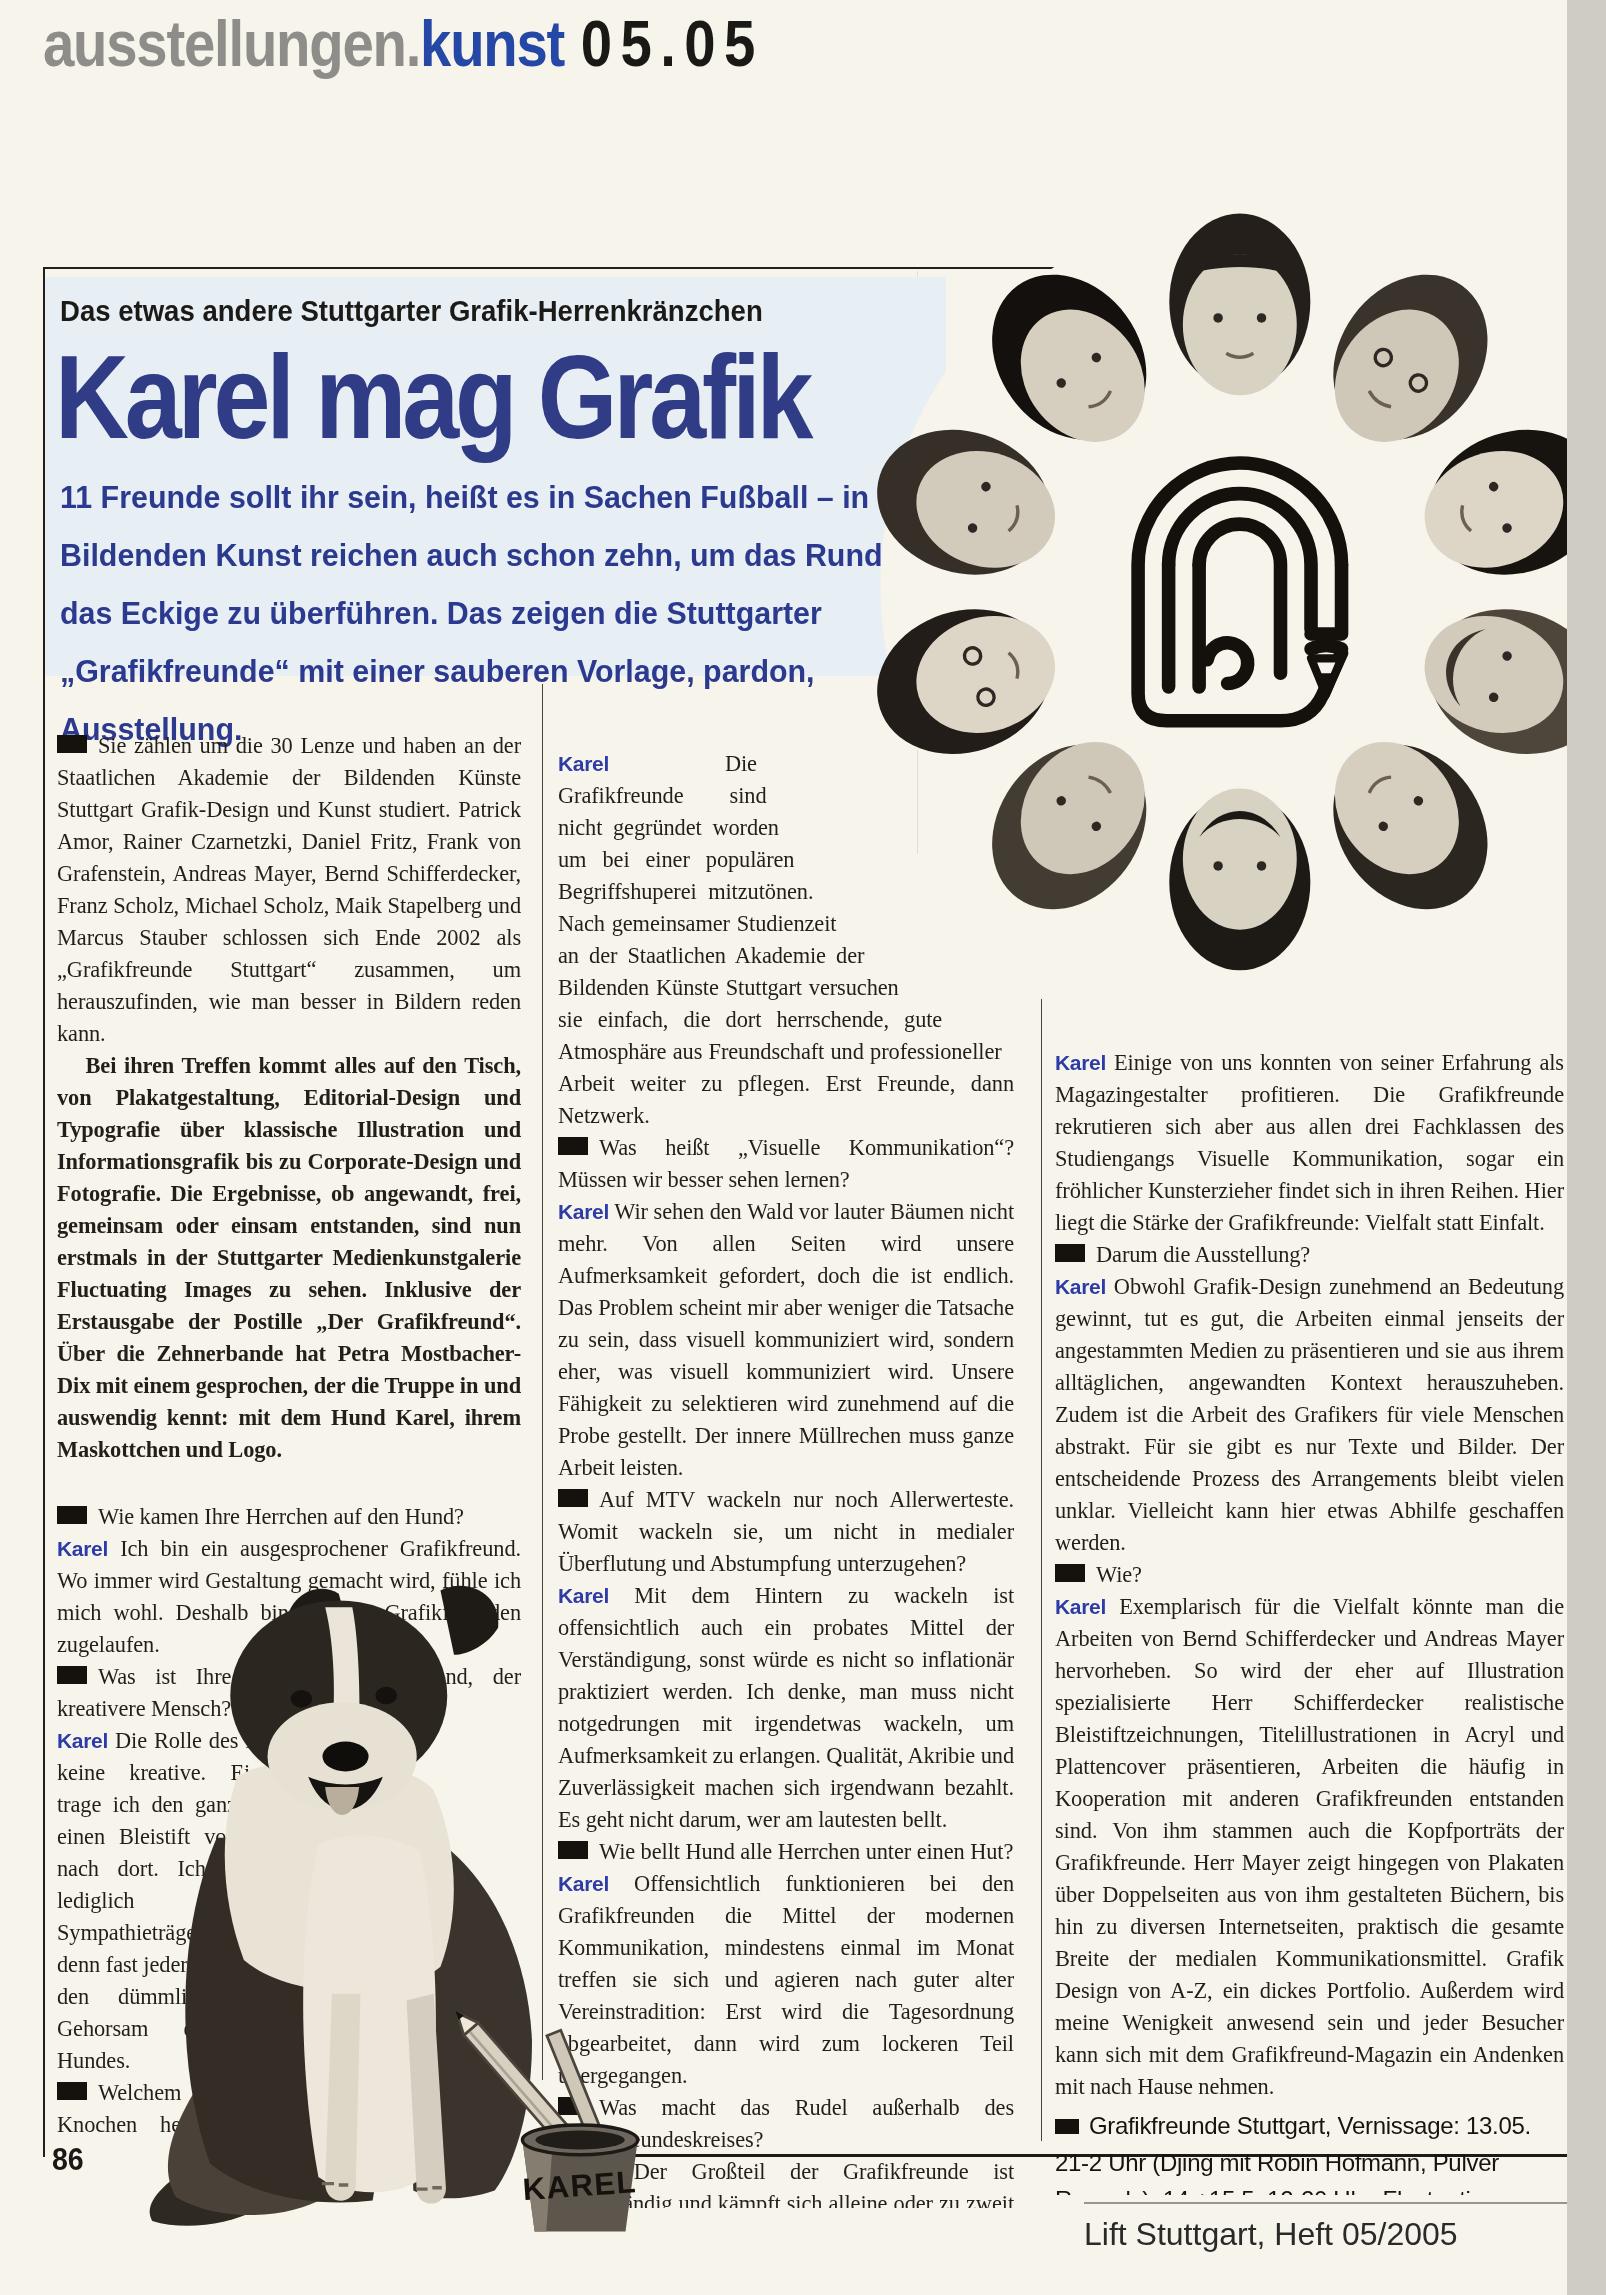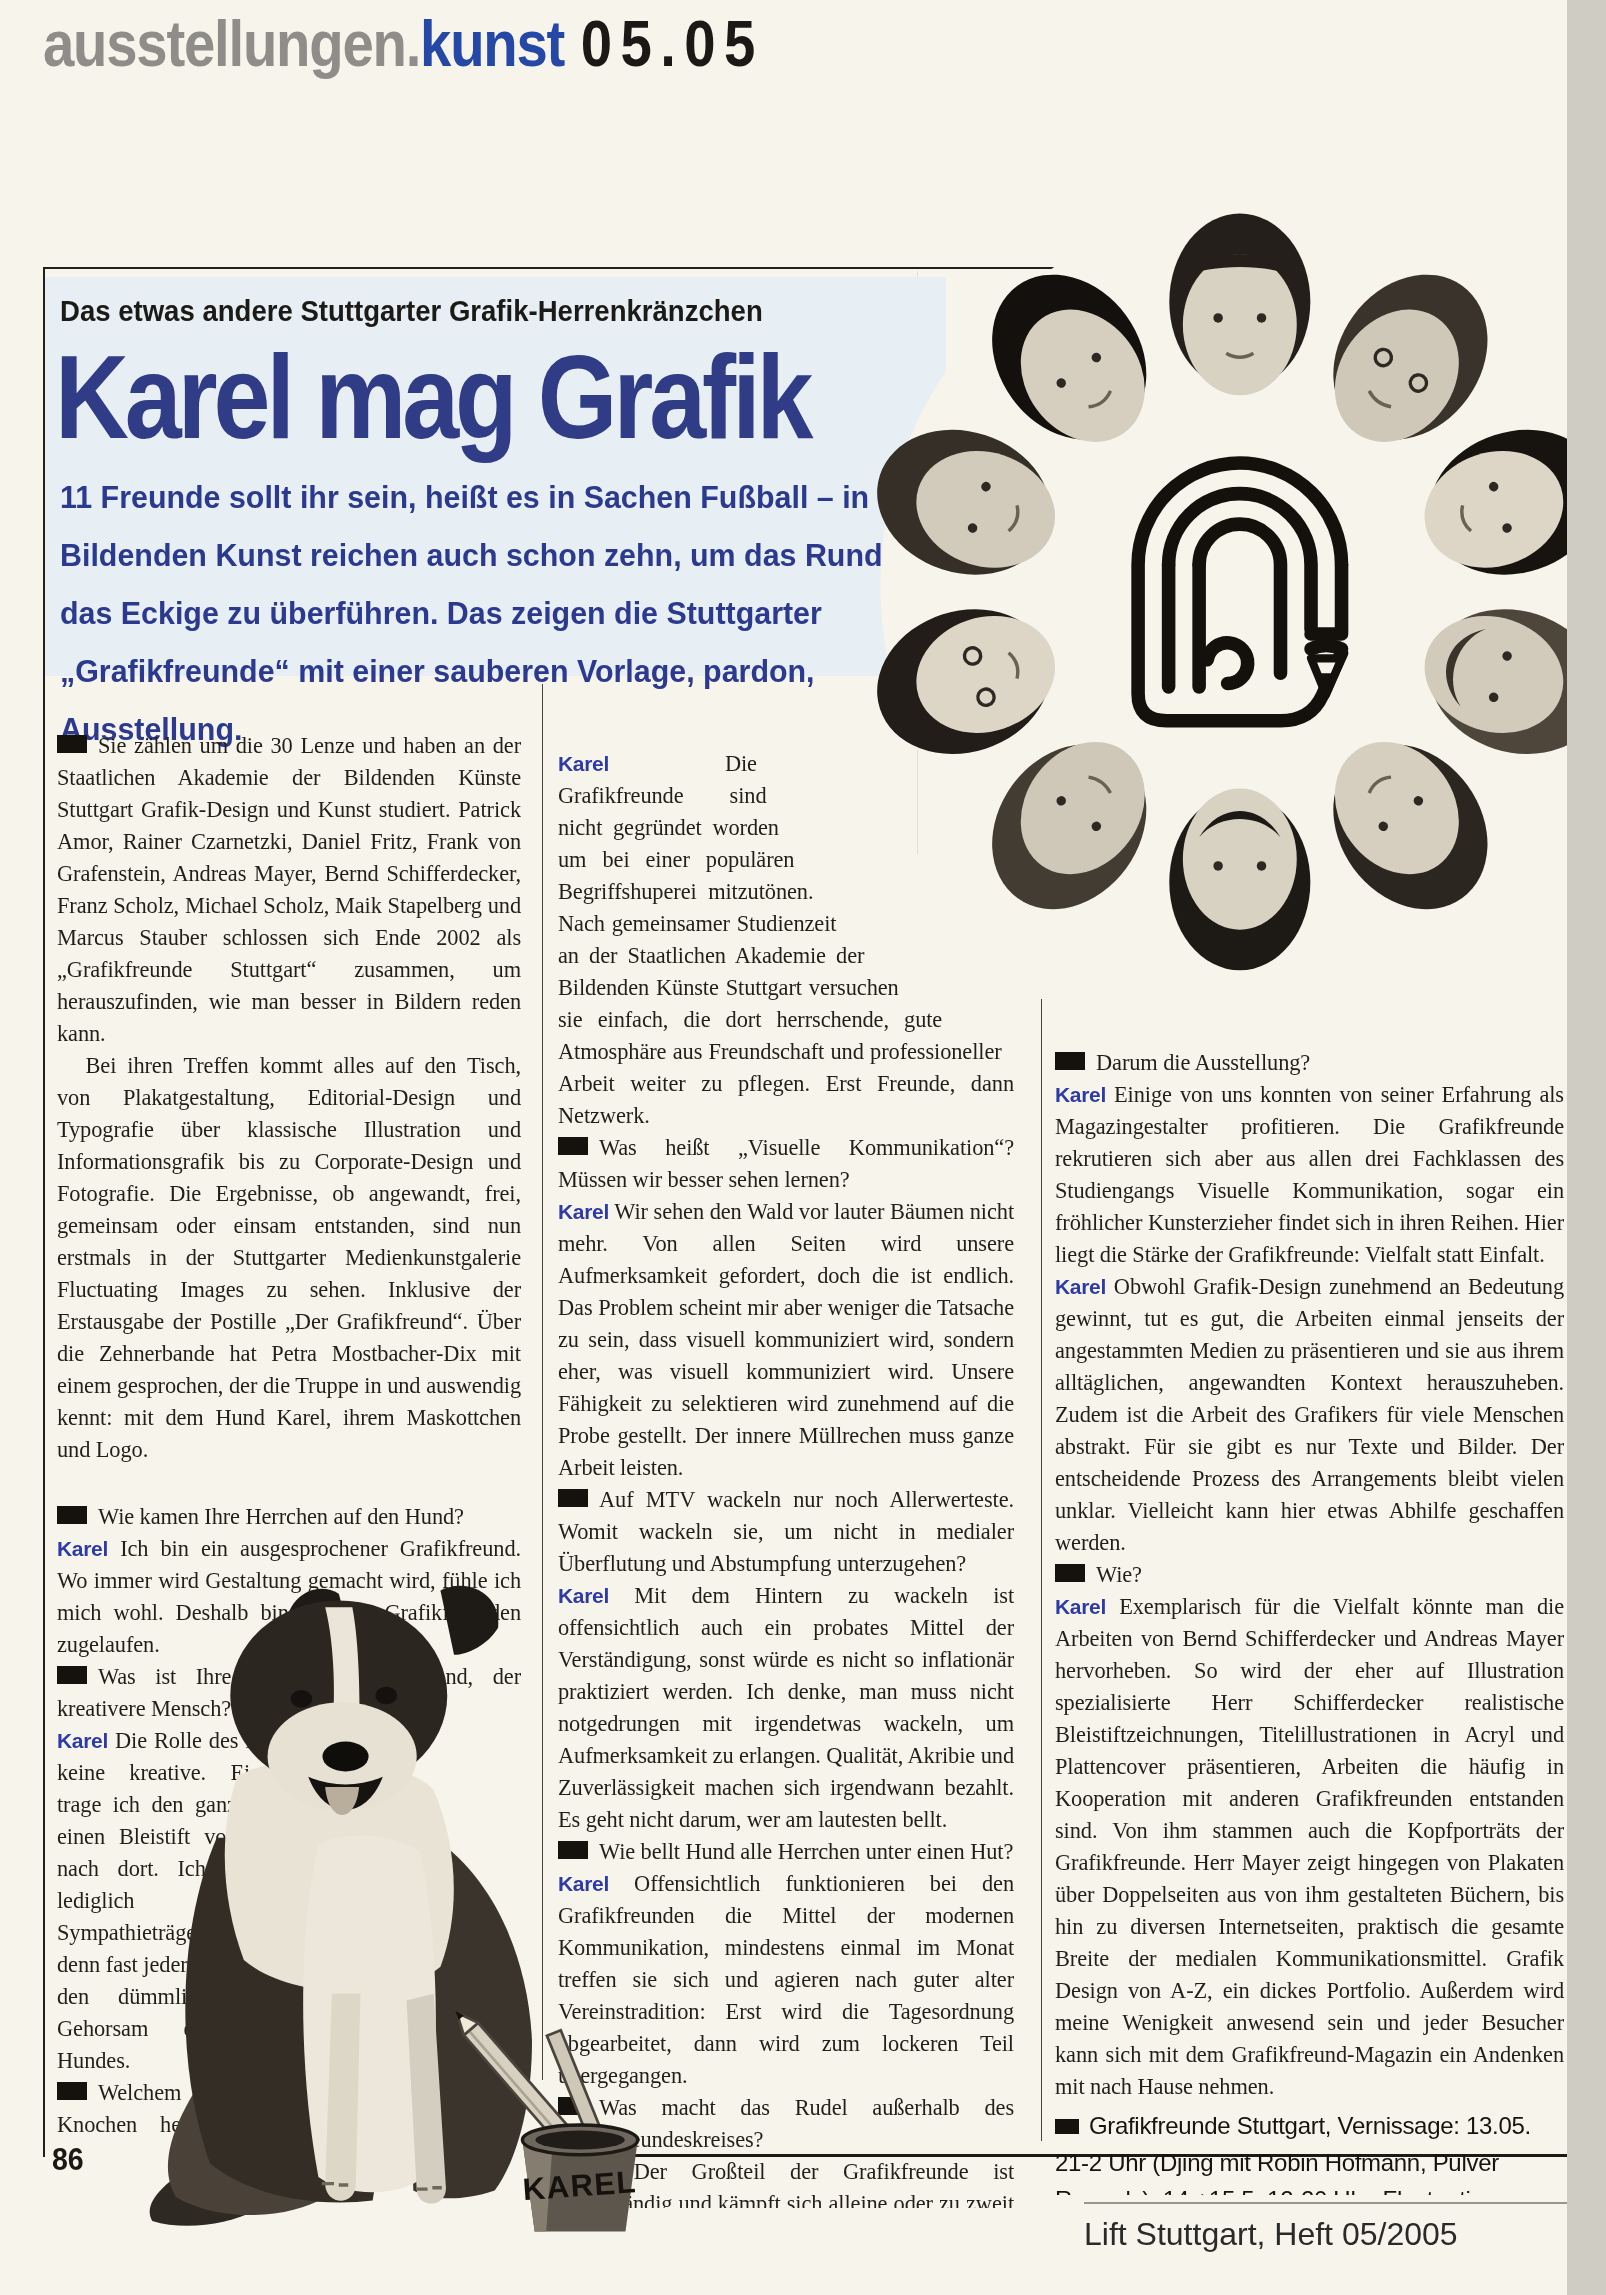--- a/index.html
+++ b/index.html
@@ -31,21 +31,21 @@
             transform:scaleX(.86);transform-origin:left top;white-space:nowrap;}
   .standfirst{position:absolute;left:15px;top:191px;width:926px;margin:0;
               font-family:"Liberation Sans",sans-serif;font-weight:bold;font-size:32px;
               line-height:58px;color:#2b3a8e;transform:scaleX(.95);transform-origin:left top;}
   
   .col{position:absolute;font-size:22.4px;line-height:32px;text-align:justify;letter-spacing:-0.1px;overflow:hidden;margin-top:48px;}
   .col p{margin:0;}
   .col1{left:57px;top:682px;width:464px;height:1404px;}
   .col2{left:558px;top:700px;width:456px;height:1460px;}
   .col3{left:1055px;top:999px;width:509px;height:1148px;}
-  .indent{text-indent:28.5px;}
+  .indent{text-indent:28.5px;font-weight:bold;}
   .qgap{margin-top:35px !important;}
   .qb{display:inline-block;width:30px;height:17.6px;background:#15120e;margin-right:11px;}
   .qb-sm{display:inline-block;width:24.4px;height:15px;background:#15120e;margin-right:9.5px;}
   .speaker{font-family:"Liberation Sans",sans-serif;font-weight:bold;color:#2c3ba6;
            font-size:21px;letter-spacing:-0.3px;}
   .info{font-family:"Liberation Sans",sans-serif;font-size:24px;line-height:37px;
         letter-spacing:-0.3px;color:#17140f;text-align:left;margin-top:4.1px !important;}
   
   .portrait-wrap{float:right;width:271px;height:319px;shape-outside:circle(434px at 434px -109px);}
   .dog-wrap{float:right;width:292px;height:441px;
@@ -195,22 +195,22 @@
     <p><span class="qb"></span><span>Auf MTV wackeln nur noch Allerwerteste. Womit wackeln sie, um nicht in medialer Überflutung und Abstumpfung unterzugehen?</span></p>
     <p><span class="speaker">Karel</span> <span>Mit dem Hintern zu wackeln ist offensichtlich auch ein probates Mittel der Verständigung, sonst würde es nicht so inflationär praktiziert werden. Ich denke, man muss nicht notgedrungen mit irgendetwas wackeln, um Aufmerksamkeit zu erlangen. Qualität, Akribie und Zuverlässigkeit machen sich irgendwann bezahlt. Es geht nicht darum, wer am lautesten bellt.</span></p>
     <p><span class="qb"></span><span>Wie bellt Hund alle Herrchen unter einen Hut?</span></p>
     <p><span class="speaker">Karel</span> <span>Offensichtlich funktionieren bei den Grafikfreunden die Mittel der modernen Kommunikation, mindestens einmal im Monat treffen sie sich und agieren nach guter alter Vereinstradition: Erst wird die Tagesordnung abgearbeitet, dann wird zum lockeren Teil übergegangen.</span></p>
     <p><span class="qb"></span><span>Was macht das Rudel außerhalb des Grafikfreundeskreises?</span></p>
     <p><span class="speaker">Karel</span> <span>Der Großteil der Grafikfreunde ist selbstständig und kämpft sich alleine oder zu zweit durch das Dickicht der Auftragsarbeiten. Nur einer will sich als Lehrer in die sicheren Arme staatlicher Obhut begeben.</span></p>
 
   </div>
 
   <div class="col col3">
+    <p><span class="speaker">Karel</span> <span>Einige von uns konnten von seiner Erfahrung als Magazingestalter profitieren. Die Grafikfreunde rekrutieren sich aber aus allen drei Fachklassen des Studiengangs Visuelle Kommunikation, sogar ein fröhlicher Kunsterzieher findet sich in ihren Reihen. Hier liegt die Stärke der Grafikfreunde: Vielfalt statt Einfalt.</span></p>
     <p><span class="qb"></span><span>Darum die Ausstellung?</span></p>
-    <p><span class="speaker">Karel</span> <span>Einige von uns konnten von seiner Erfahrung als Magazingestalter profitieren. Die Grafikfreunde rekrutieren sich aber aus allen drei Fachklassen des Studiengangs Visuelle Kommunikation, sogar ein fröhlicher Kunsterzieher findet sich in ihren Reihen. Hier liegt die Stärke der Grafikfreunde: Vielfalt statt Einfalt.</span></p>
     <p><span class="speaker">Karel</span> <span>Obwohl Grafik-Design zunehmend an Bedeutung gewinnt, tut es gut, die Arbeiten einmal jenseits der angestammten Medien zu präsentieren und sie aus ihrem alltäglichen, angewandten Kontext herauszuheben. Zudem ist die Arbeit des Grafikers für viele Menschen abstrakt. Für sie gibt es nur Texte und Bilder. Der entscheidende Prozess des Arrangements bleibt vielen unklar. Vielleicht kann hier etwas Abhilfe geschaffen werden.</span></p>
     <p><span class="qb"></span><span>Wie?</span></p>
     <p><span class="speaker">Karel</span> <span>Exemplarisch für die Vielfalt könnte man die Arbeiten von Bernd Schifferdecker und Andreas Mayer hervorheben. So wird der eher auf Illustration spezialisierte Herr Schifferdecker realistische Bleistiftzeichnungen, Titelillustrationen in Acryl und Plattencover präsentieren, Arbeiten die häufig in Kooperation mit anderen Grafikfreunden entstanden sind. Von ihm stammen auch die Kopfporträts der Grafikfreunde. Herr Mayer zeigt hingegen von Plakaten über Doppelseiten aus von ihm gestalteten Büchern, bis hin zu diversen Internetseiten, praktisch die gesamte Breite der medialen Kommunikationsmittel. Grafik Design von A-Z, ein dickes Portfolio. Außerdem wird meine Wenigkeit anwesend sein und jeder Besucher kann sich mit dem Grafikfreund-Magazin ein Andenken mit nach Hause nehmen.</span></p>
     <p class="info"><span class="qb-sm"></span><span>Grafikfreunde Stuttgart, Vernissage: 13.05. 21-2 Uhr (Djing mit Robin Hofmann, Pulver Records), 14.+15.5. 12-20 Uhr, Fluctuating Images, Jakobstr. 3, S-Mitte, Tel. 5 051 114, www.fluctuating-images.de, www.grafikfreunde-stuttgart.de</span></p>
   </div>
 
   <svg class="dog-svg" viewBox="0 0 820 1010">
     <path d="M120,900 C70,930 40,960 55,985 C110,1002 190,987 230,955 C200,930 160,910 120,900 Z" fill="#2e2922"></path>
     <path d="M140,760 C90,830 60,900 90,950 C160,990 260,980 310,950 C280,880 240,800 200,770 Z" fill="#4a4238"></path>
     <path d="M150,420 C90,560 90,760 140,900 C200,950 300,965 380,955 L420,700 C420,560 400,470 340,420 Z" fill="#332d26"></path>

